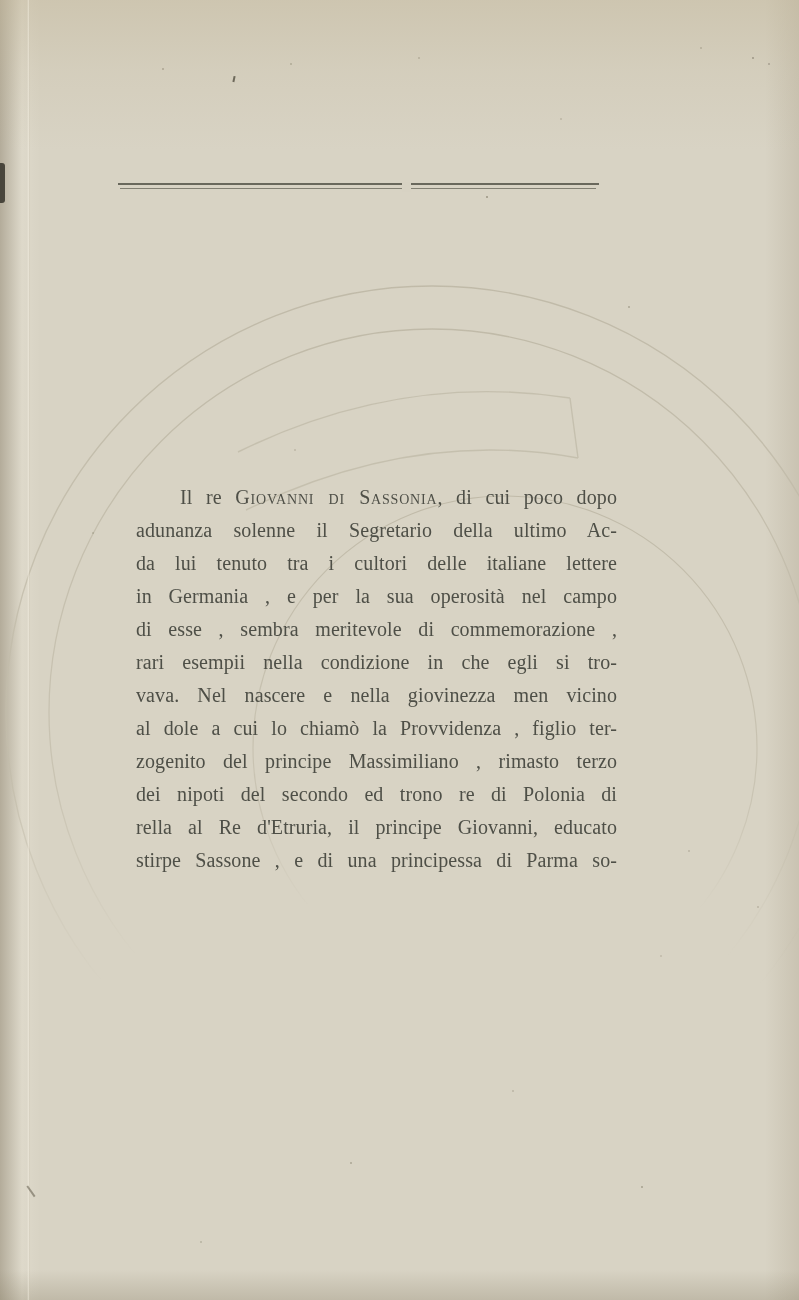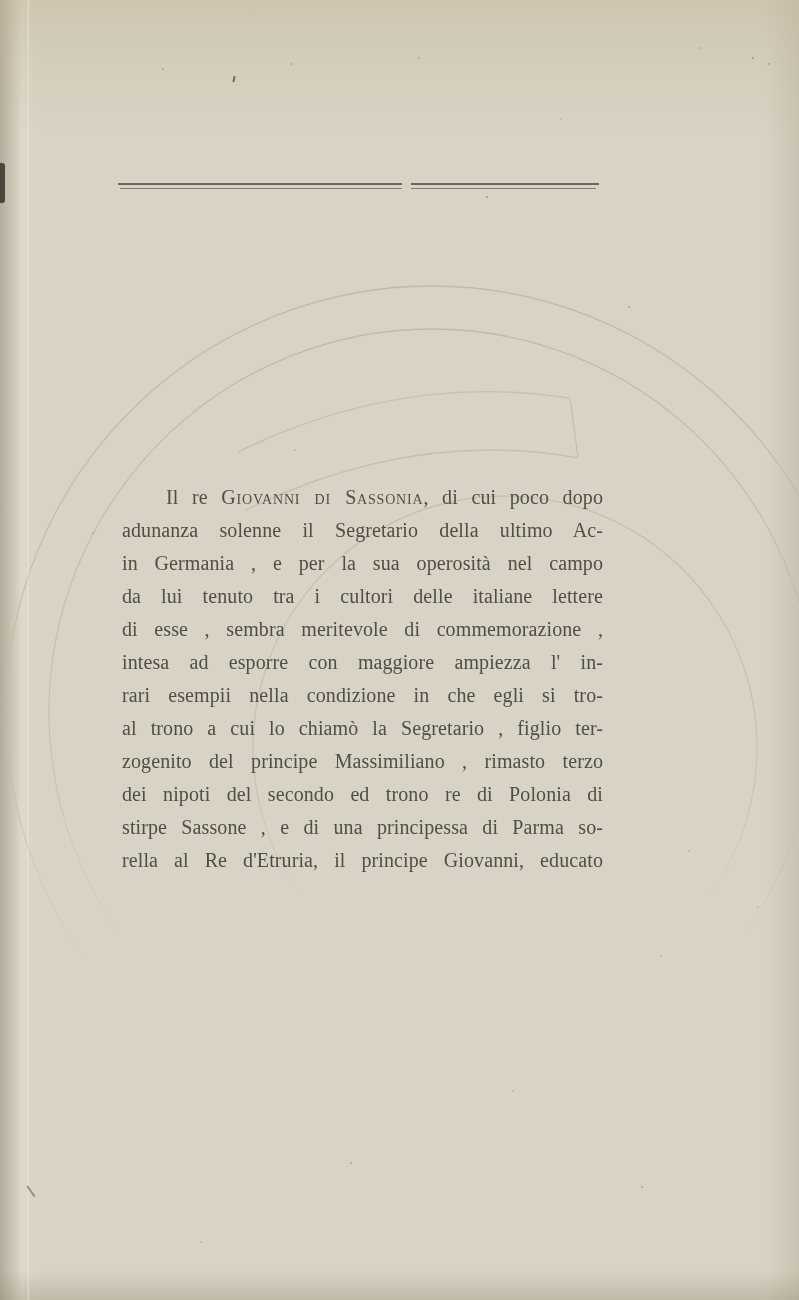--- a/index.html
+++ b/index.html
@@ -20,21 +20,21 @@
   
   .emboss { position: absolute; left: 0; top: 0; width: 799px; height: 1300px; pointer-events: none; }
   
   .rule { position: absolute; left: 118px; top: 183px; width: 481px; height: 8px; }
   .rule .rt { position: absolute; left: 0; top: 0; width: 100%; height: 2px; background: #56554a; opacity: 0.85; }
   .rule .rb { position: absolute; left: 2px; top: 5px; width: 99%; height: 1px; background: #6d6c5f; opacity: 0.8; }
   .rule .gap { position: absolute; left: 284px; top: -1px; width: 9px; height: 10px; background: #d7d2c3; }
   
   .textblock {
     position: absolute;
-    left: 122px; top: 481px;
+    left: 136px; top: 481px;
     width: 481px;
     font-size: 20px;
     line-height: 33px;
     letter-spacing: 0.1px;
     word-spacing: 1px;
   }
   .line { text-align: justify; text-align-last: justify; white-space: nowrap; }
   .line.indent { text-indent: 44px; }
   .sc { font-variant: small-caps; letter-spacing: 0.8px; }
   
@@ -101,30 +101,30 @@
 
   <div class="rule">
     <div class="rt"></div>
     <div class="rb"></div>
     <div class="gap"></div>
   </div>
 
   <div class="textblock">
     <div class="line indent"><span>Il re</span> <span class="sc">Giovanni di Sassonia</span><span>, di cui poco dopo</span></div>
     <div class="line">adunanza solenne il Segretario della ultimo Ac-</div>
+    <div class="line">da lui tenuto tra i cultori delle italiane lettere</div>
     <div class="line">in Germania , e per la sua operosità nel campo</div>
-    <div class="line">da lui tenuto tra i cultori delle italiane lettere</div>
     <div class="line">di esse , sembra meritevole di commemorazione ,</div>
-    <div class="line">intesa ad esporre con maggiore ampiezza l' in-</div>
     <div class="line">rari esempii nella condizione in che egli si tro-</div>
-    <div class="line">al trono a cui lo chiamò la Segretario , figlio ter-</div>
+    <div class="line">vava. Nel nascere e nella giovinezza men vicino</div>
+    <div class="line">al dole a cui lo chiamò la Provvidenza , figlio ter-</div>
     <div class="line">zogenito del principe Massimiliano , rimasto terzo</div>
     <div class="line">dei nipoti del secondo ed trono re di Polonia di</div>
+    <div class="line">rella al Re d'Etruria, il principe Giovanni, educato</div>
     <div class="line">stirpe Sassone , e di una principessa di Parma so-</div>
-    <div class="line">rella al Re d'Etruria, il principe Giovanni, educato</div>
   </div>
 
   <div class="binding-sliver"></div>
   <div class="crease"></div>
   <div class="specks"></div>
   <div class="tick"></div>
   <div class="slash"></div>
 
 </div>
 

